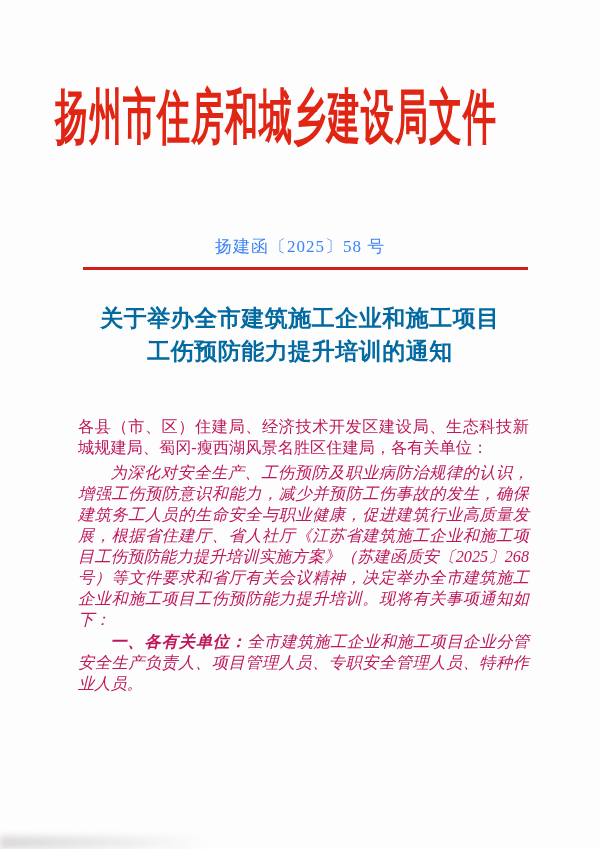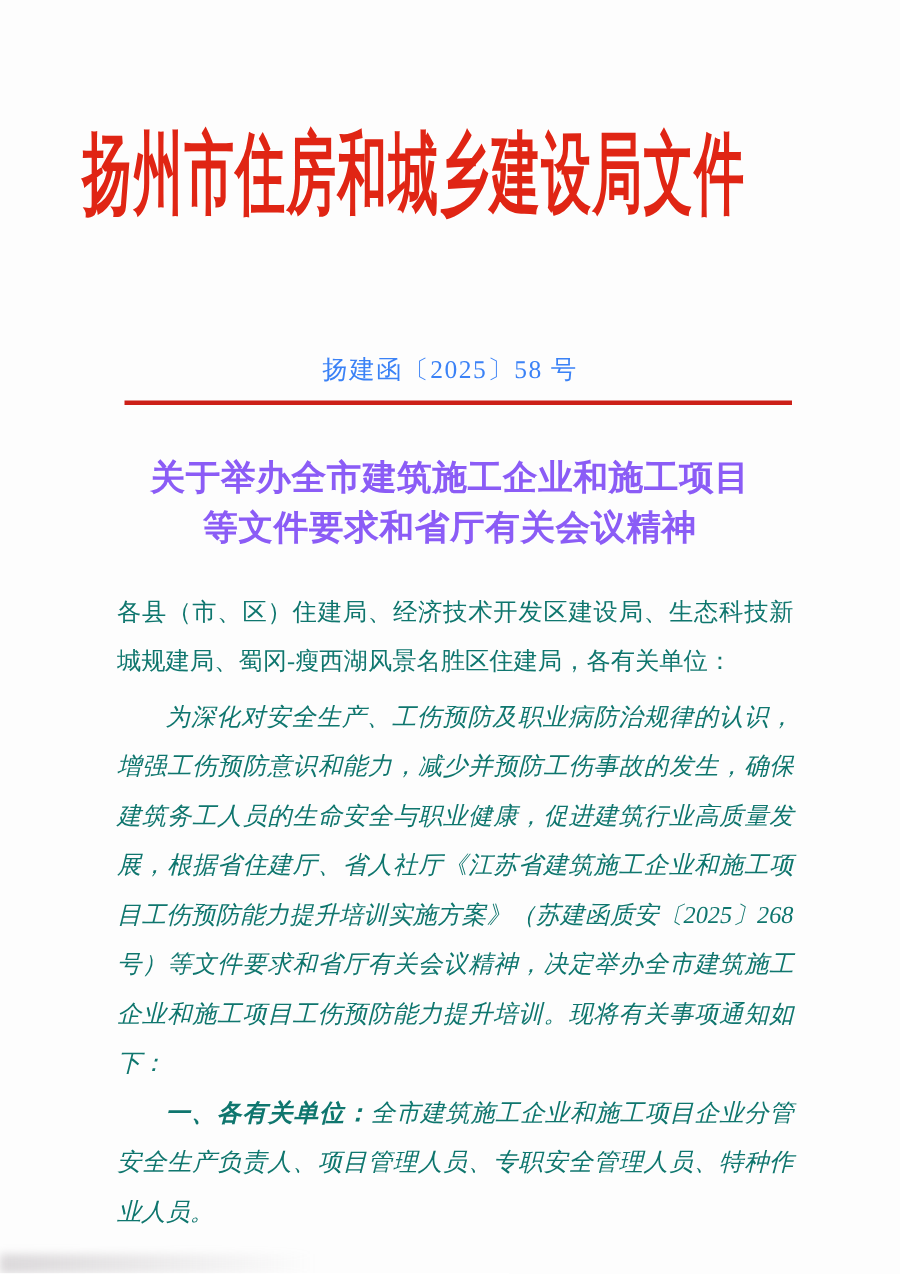--- a/index.html
+++ b/index.html
@@ -58,32 +58,32 @@
   
   .doc-title {
     position: absolute;
     top: 303px;
     left: 0;
     width: 600px;
     text-align: center;
     font-weight: bold;
     font-size: 23px;
     line-height: 32.5px;
-    color: #8b5cf6;
+    color: #0369a1;
     letter-spacing: 0.5px;
   }
   
   .body-text {
     position: absolute;
-    top: 392px;
+    top: 417px;
     left: 78px;
     width: 451px;
     font-size: 16.2px;
-    line-height: 33px;
-    color: #0f766e;
+    line-height: 21px;
+    color: #be185d;
     text-align: justify;
   }
   .body-text p {
     margin: 0;
   }
   .body-text p.indent {
     text-indent: 2em;
     font-style: italic;
   }
   .body-text p.gap {
@@ -113,21 +113,21 @@
   <div class="red-header">
     <span class="stretch">扬州市住房和城乡建设局文件</span>
   </div>
 
   <div class="doc-number">扬建函〔2025〕58 号</div>
 
   <div class="red-line"></div>
 
   <div class="doc-title">
     <div>关于举办全市建筑施工企业和施工项目</div>
-    <div>等文件要求和省厅有关会议精神</div>
+    <div>工伤预防能力提升培训的通知</div>
   </div>
 
   <div class="body-text">
     <p>各县（市、区）住建局、经济技术开发区建设局、生态科技新城规建局、蜀冈-瘦西湖风景名胜区住建局，各有关单位：</p>
     <p class="indent gap">为深化对安全生产、工伤预防及职业病防治规律的认识，增强工伤预防意识和能力，减少并预防工伤事故的发生，确保建筑务工人员的生命安全与职业健康，促进建筑行业高质量发展，根据省住建厅、省人社厅《江苏省建筑施工企业和施工项目工伤预防能力提升培训实施方案》（苏建函质安〔2025〕268 号）等文件要求和省厅有关会议精神，决定举办全市建筑施工企业和施工项目工伤预防能力提升培训。现将有关事项通知如下：</p>
     <p class="indent"><span class="item-label">一、各有关单位：</span><span>全市建筑施工企业和施工项目企业分管安全生产负责人、项目管理人员、专职安全管理人员、特种作业人员。</span></p>
   </div>
 
   <div class="scan-artifact"></div>
 

